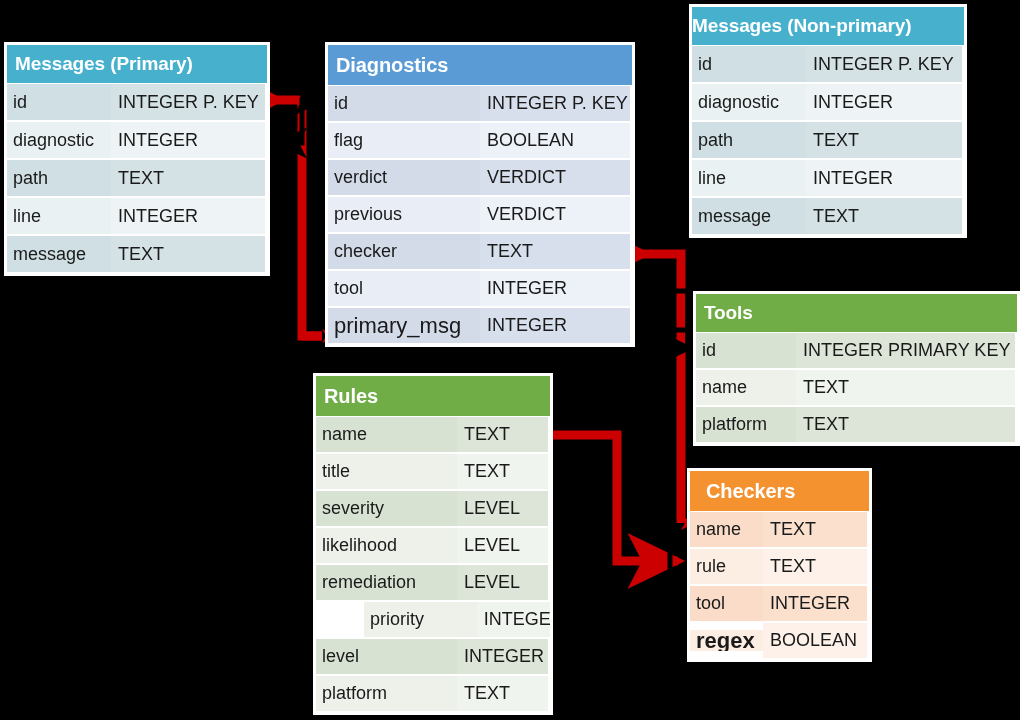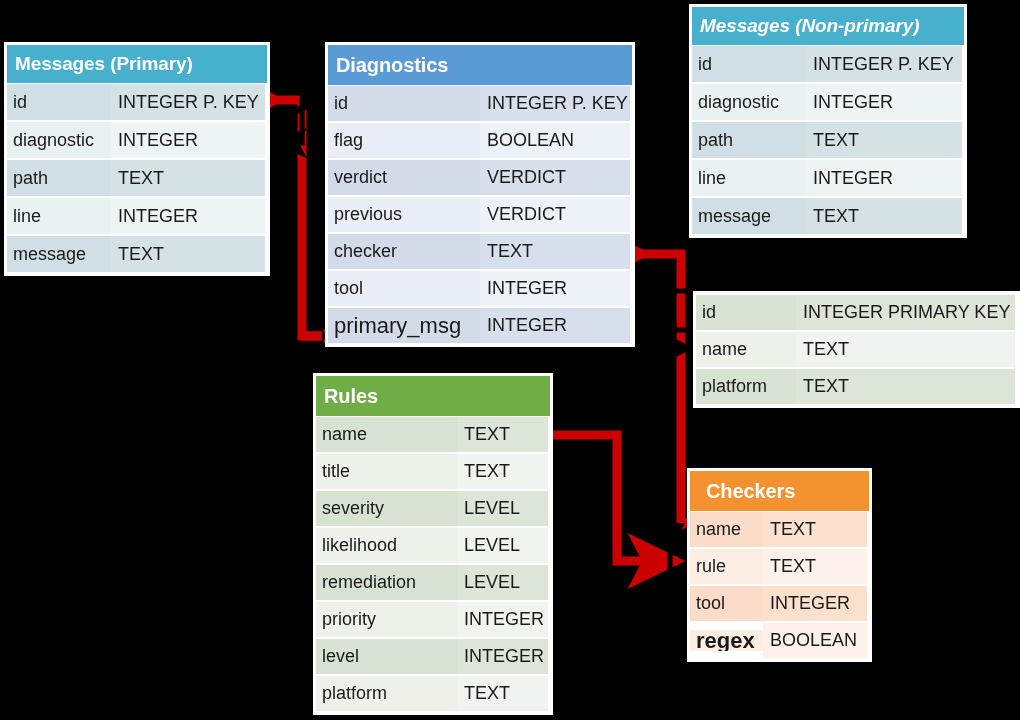--- a/index.html
+++ b/index.html
@@ -206,21 +206,21 @@
             <div class="cell-name" style="width: 152px; height: 35px; font-size: 18px;">tool</div>
             <div class="cell-type" style="width: 150px; height: 35px; font-size: 18px;">INTEGER</div>
           </div>
           <div class="row r-odd" style="height: 37px;">
             <div class="cell-name" style="width: 152px; height: 35px; font-size: 22px;">primary_msg</div>
             <div class="cell-type" style="width: 150px; height: 35px; font-size: 18px;">INTEGER</div>
           </div>
         </div>
       </div>
       <div class="table theme-teal" style="left: 689px; top: 4px; width: 278px;">
-        <div class="tbl-header" style="height: 38px; font-size: 19px; padding-left: 8px; font-style: italic;">Messages (Non-primary)</div>
+        <div class="tbl-header" style="height: 38px; font-size: 19px; ">Messages (Non-primary)</div>
         <div class="tbl-rows">
           <div class="row r-odd" style="height: 38px;">
             <div class="cell-name" style="width: 114px; height: 36px; font-size: 18px;">id</div>
             <div class="cell-type" style="width: 156px; height: 36px; font-size: 18px;">INTEGER P. KEY</div>
           </div>
           <div class="row r-even" style="height: 38px;">
             <div class="cell-name" style="width: 114px; height: 36px; font-size: 18px;">diagnostic</div>
             <div class="cell-type" style="width: 156px; height: 36px; font-size: 18px;">INTEGER</div>
           </div>
           <div class="row r-odd" style="height: 38px;">
@@ -231,20 +231,21 @@
             <div class="cell-name" style="width: 114px; height: 36px; font-size: 18px;">line</div>
             <div class="cell-type" style="width: 156px; height: 36px; font-size: 18px;">INTEGER</div>
           </div>
           <div class="row r-odd" style="height: 38px;">
             <div class="cell-name" style="width: 114px; height: 36px; font-size: 18px;">message</div>
             <div class="cell-type" style="width: 156px; height: 36px; font-size: 18px;">TEXT</div>
           </div>
         </div>
       </div>
       <div class="table theme-green" style="left: 693px; top: 291px; width: 327px;">
+        <div class="tbl-header" style="height: 38px; font-size: 19px; padding-left: 8px;">Tools</div>
         <div class="tbl-rows">
           <div class="row r-odd" style="height: 37px;">
             <div class="cell-name" style="width: 100px; height: 35px; font-size: 18px;">id</div>
             <div class="cell-type" style="width: 219px; height: 35px; font-size: 18px;">INTEGER PRIMARY KEY</div>
           </div>
           <div class="row r-even" style="height: 37px;">
             <div class="cell-name" style="width: 100px; height: 35px; font-size: 18px;">name</div>
             <div class="cell-type" style="width: 219px; height: 35px; font-size: 18px;">TEXT</div>
           </div>
           <div class="row r-odd" style="height: 37px;">
@@ -269,21 +270,21 @@
             <div class="cell-type" style="width: 91px; height: 35px; font-size: 18px;">LEVEL</div>
           </div>
           <div class="row r-even" style="height: 37px;">
             <div class="cell-name" style="width: 141px; height: 35px; font-size: 18px;">likelihood</div>
             <div class="cell-type" style="width: 91px; height: 35px; font-size: 18px;">LEVEL</div>
           </div>
           <div class="row r-odd" style="height: 37px;">
             <div class="cell-name" style="width: 141px; height: 35px; font-size: 18px;">remediation</div>
             <div class="cell-type" style="width: 91px; height: 35px; font-size: 18px;">LEVEL</div>
           </div>
-          <div class="row r-even" style="height: 37px;">
+          <div class="row r-even" style="height: 37px; margin-left: 48px;">
             <div class="cell-name" style="width: 141px; height: 35px; font-size: 18px;">priority</div>
             <div class="cell-type" style="width: 91px; height: 35px; font-size: 18px;">INTEGER</div>
           </div>
           <div class="row r-odd" style="height: 37px;">
             <div class="cell-name" style="width: 141px; height: 35px; font-size: 18px;">level</div>
             <div class="cell-type" style="width: 91px; height: 35px; font-size: 18px;">INTEGER</div>
           </div>
           <div class="row r-even" style="height: 37px;">
             <div class="cell-name" style="width: 141px; height: 35px; font-size: 18px;">platform</div>
             <div class="cell-type" style="width: 91px; height: 35px; font-size: 18px;">TEXT</div>

